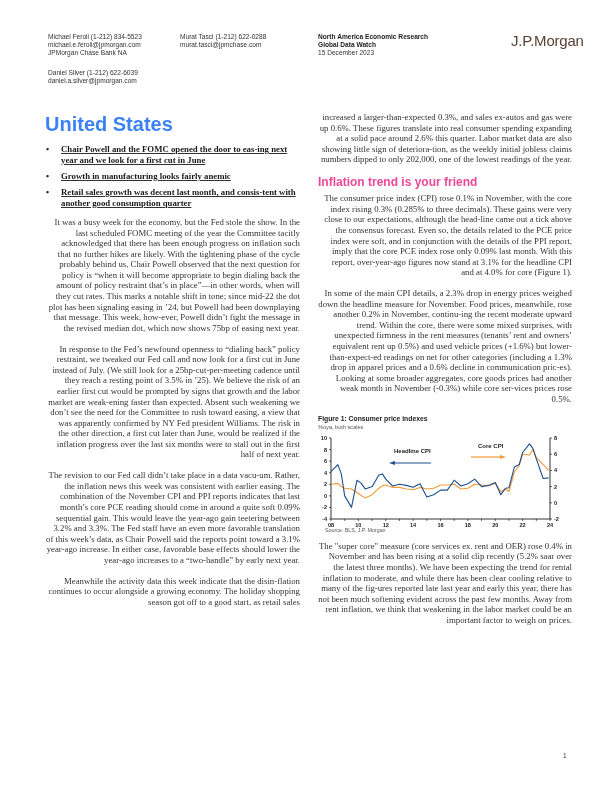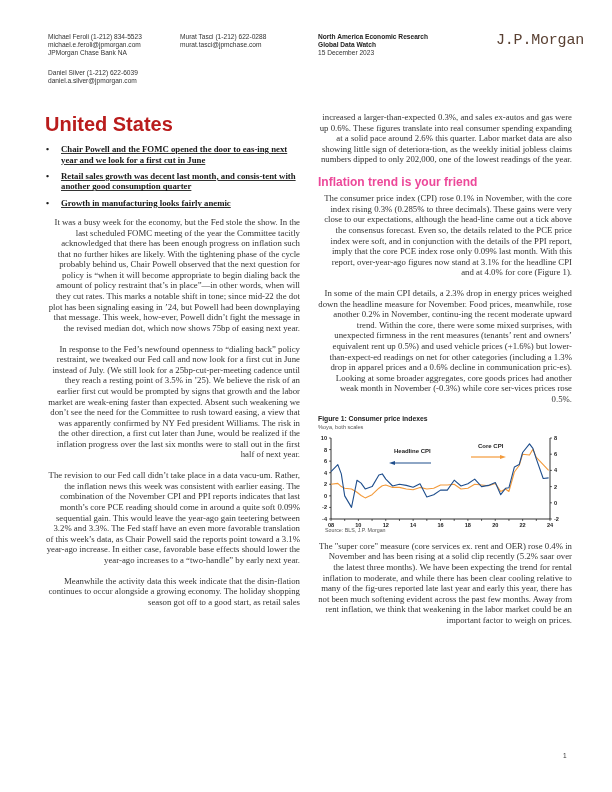--- a/index.html
+++ b/index.html
@@ -6,27 +6,27 @@
   html, body { width: 612px; height: 792px; background: #ffffff; overflow: hidden; }
   body { position: relative; font-family: "Liberation Serif", serif; color: #222; }
 
   .hdr { position: absolute; font-family: "Liberation Sans", sans-serif; font-size: 6.6px; line-height: 8.2px; color: #333; }
   .hdr .line { display: block; white-space: nowrap; }
   .hdr-a1 { left: 48px; top: 33px; }
   .hdr-a2 { left: 48px; top: 69px; }
   .hdr-b  { left: 180px; top: 33px; }
   .hdr-c  { left: 318px; top: 33px; }
   .hdr-c .bold { font-weight: bold; color: #222; }
-  .logo { position: absolute; left: 496px; top: 32px; font-family: Liberation Mono, monospace; font-size: 15px; color: #5a4133; letter-spacing: -0.2px; }
+  .logo { position: absolute; left: 511px; top: 32px; font-family: Liberation Sans, sans-serif; font-size: 15px; color: #5a4133; letter-spacing: -0.2px; }
 
   .col { position: absolute; width: 254px; font-size: 8.75px; line-height: 10.55px; color: #333; }
   .col-left { left: 46px; top: 112px; }
   .col-right { left: 318px; top: 112px; }
 
-  .title { font-family: "Liberation Sans", sans-serif; font-weight: bold; font-size: 20px; line-height: 24px; color: #b91c1c; margin-bottom: 8px; margin-left: -1px; }
+  .title { font-family: "Liberation Sans", sans-serif; font-weight: bold; font-size: 20px; line-height: 24px; color: #3b82f6; margin-bottom: 8px; margin-left: -1px; }
   .bullets { list-style: none; margin-bottom: 9px; text-decoration: underline; }
   .bullets li { position: relative; padding-left: 15px; font-weight: bold; font-size: 8.75px; line-height: 10.6px; margin-bottom: 5.6px; color: #1a1a1a; }
   .bullets li::before { content: "\2022"; position: absolute; left: 0; top: 0; }
 
   p.para { margin-bottom: 10.6px; text-align: right; }
   .sect { font-family: "Liberation Sans", sans-serif; font-weight: bold; font-size: 12px; line-height: 14px; color: #ec4899; margin: 9px 0 4px 0; }
 
   .fig-title { font-family: "Liberation Sans", sans-serif; font-weight: bold; font-size: 6.8px; line-height: 8px; color: #222; margin-top: 4px; }
   .fig-sub { font-family: "Liberation Sans", sans-serif; font-size: 5.6px; line-height: 8px; color: #555; }
   .chart { position: relative; width: 254px; height: 104px; margin-bottom: 6px; }
@@ -55,22 +55,22 @@
   <span class="line bold">North America Economic Research</span>
   <span class="line bold">Global Data Watch</span>
   <span class="line">15 December 2023</span>
 </div>
 <div class="logo">J.P.Morgan</div>
 
 <div class="col col-left">
   <h1 class="title">United States</h1>
   <ul class="bullets">
     <li>Chair Powell and the FOMC opened the door to eas-ing next year and we look for a first cut in June</li>
+    <li>Growth in manufacturing looks fairly anemic</li>
     <li>Retail sales growth was decent last month, and consis-tent with another good consumption quarter</li>
-    <li>Growth in manufacturing looks fairly anemic</li>
   </ul>
   <p class="para">It was a busy week for the economy, but the Fed stole the show. In the last scheduled FOMC meeting of the year the Committee tacitly acknowledged that there has been enough progress on inflation such that no further hikes are likely. With the tightening phase of the cycle probably behind us, Chair Powell observed that the next question for policy is “when it will become appropriate to begin dialing back the amount of policy restraint that’s in place”—in other words, when will they cut rates. This marks a notable shift in tone; since mid-22 the dot plot has been signaling easing in ’24, but Powell had been downplaying that message. This week, how-ever, Powell didn’t fight the message in the revised median dot, which now shows 75bp of easing next year.</p>
   <p class="para">In response to the Fed’s newfound openness to “dialing back” policy restraint, we tweaked our Fed call and now look for a first cut in June instead of July. (We still look for a 25bp-cut-per-meeting cadence until they reach a resting point of 3.5% in ’25). We believe the risk of an earlier first cut would be prompted by signs that growth and the labor market are weak-ening faster than expected. Absent such weakening we don’t see the need for the Committee to rush toward easing, a view that was apparently confirmed by NY Fed president Williams. The risk in the other direction, a first cut later than June, would be realized if the inflation progress over the last six months were to stall out in the first half of next year.</p>
   <p class="para">The revision to our Fed call didn’t take place in a data vacu-um. Rather, the inflation news this week was consistent with earlier easing. The combination of the November CPI and PPI reports indicates that last month’s core PCE reading should come in around a quite soft 0.09% sequential gain. This would leave the year-ago gain teetering between 3.2% and 3.3%. The Fed staff have an even more favorable translation of this week’s data, as Chair Powell said the reports point toward a 3.1% year-ago increase. In either case, favorable base effects should lower the year-ago increases to a “two-handle” by early next year.</p>
   <p class="para">Meanwhile the activity data this week indicate that the disin-flation continues to occur alongside a growing economy. The holiday shopping season got off to a good start, as retail sales</p>
 </div>
 
 <div class="col col-right">
   <p class="para">increased a larger-than-expected 0.3%, and sales ex-autos and gas were up 0.6%. These figures translate into real consumer spending expanding at a solid pace around 2.6% this quarter. Labor market data are also showing little sign of deteriora-tion, as the weekly initial jobless claims numbers dipped to only 202,000, one of the lowest readings of the year.</p>
   <h2 class="sect">Inflation trend is your friend</h2>

